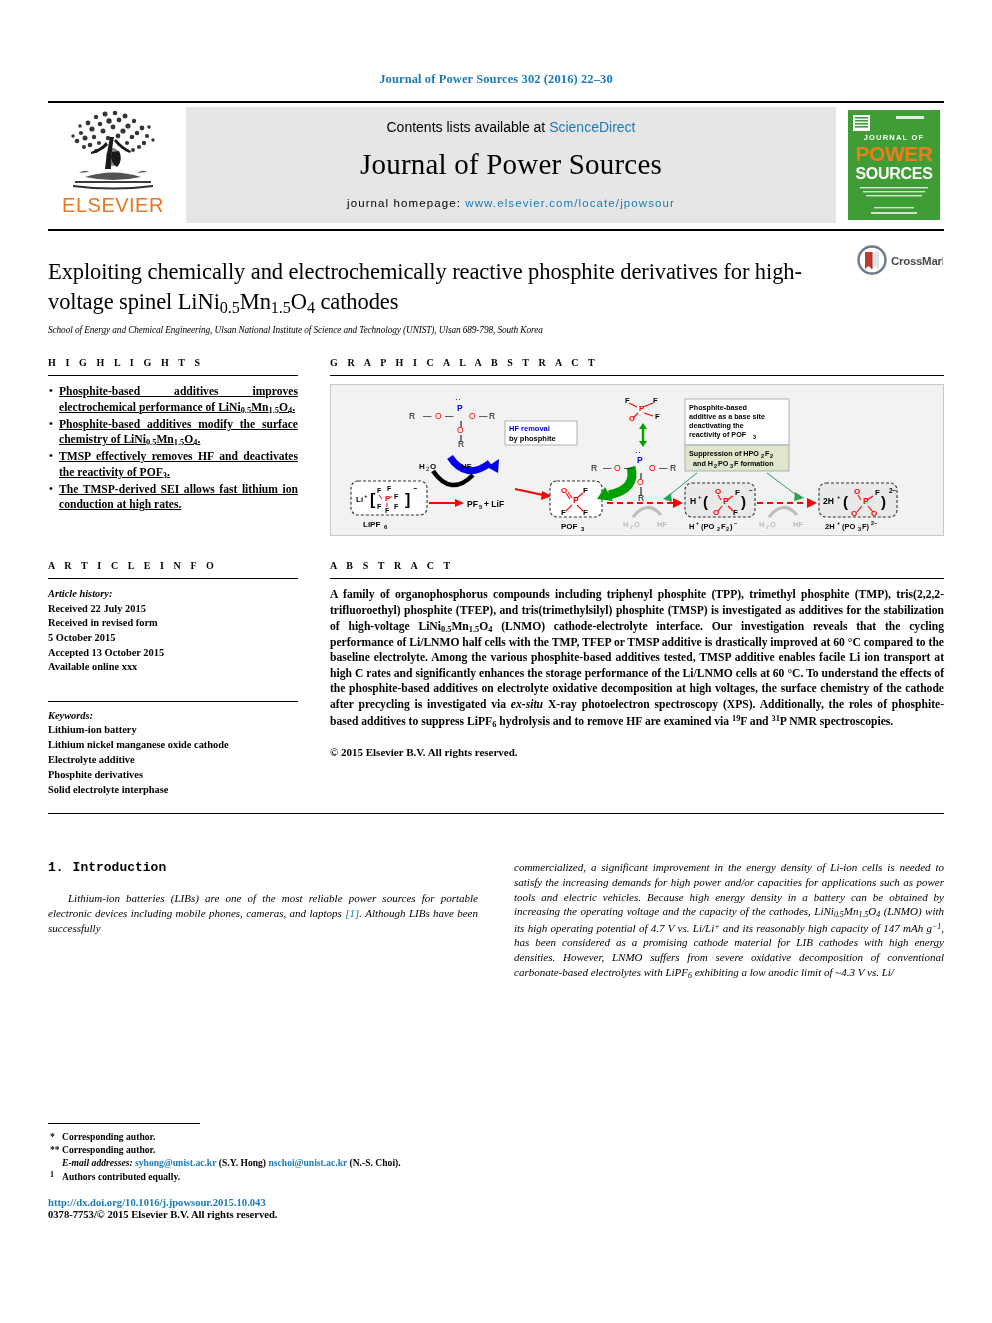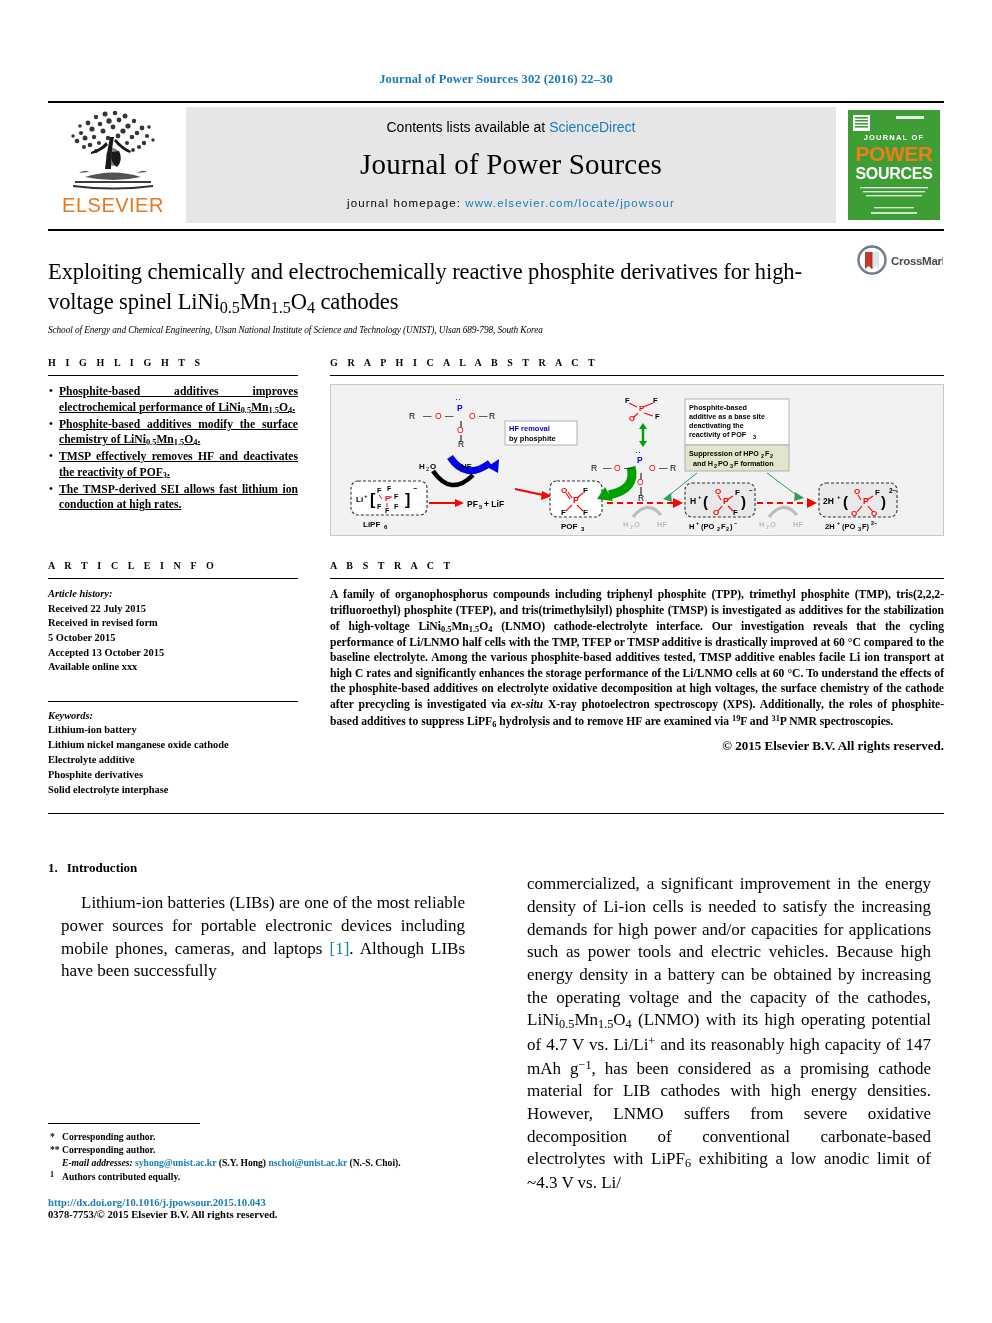--- a/index.html
+++ b/index.html
@@ -136,41 +136,41 @@
     position: relative; overflow: hidden;
   }
 
   
   .abstract-text {
     font-family: Liberation Serif, serif;
     font-size: 11.6px; line-height: 1.345;
     text-align: justify; font-weight: bold;
   }
   .copyright {
-    text-align: right; font-weight: bold;
-    font-family: "Liberation Serif", serif;
-    font-size: 13px; margin-top: 9px;
+    text-align: left; font-weight: bold;
+    font-family: "Liberation Serif", serif;
+    font-size: 11px; margin-top: 17px;
   }
 
   
   .body-rule { border-top: 1.4px solid #000; margin-top: 16px; }
 
   
   .bodycols { display: flex; margin-top: 46px; }
   .bcol { width: 430px; flex: 0 0 430px; }
   .bcol + .bcol { margin-left: 36px; }
   .body-h {
-    font-family: Liberation Serif, serif;
+    font-family: Liberation Mono, monospace;
     font-weight: bold; font-size: 13px; margin: 0 0 16px;
   }
   .body-h .num { margin-right: 9px; }
   .body-p {
     font-family: "Liberation Serif", serif;
-    font-size: 17px; line-height: 1.335;
-    text-align: justify; margin: 13px; text-indent: 20px;
+    font-size: 11px; line-height: 1.335;
+    text-align: justify; margin: 0; text-indent: 20px; font-style: italic;
   }
   .body-p.noindent { text-indent: 0; }
   .ref-link { color: #1a7bb9; }
 
   
   .footnotes { position: absolute; left: 48px; top: 1123px; width: 430px; }
   .fn-rule { border-top: .9px solid #000; width: 152px; margin-bottom: 6px; }
   .fn {
     font-family: "Liberation Serif", serif;
     font-size: 9.6px; line-height: 1.38; font-weight: bold;

